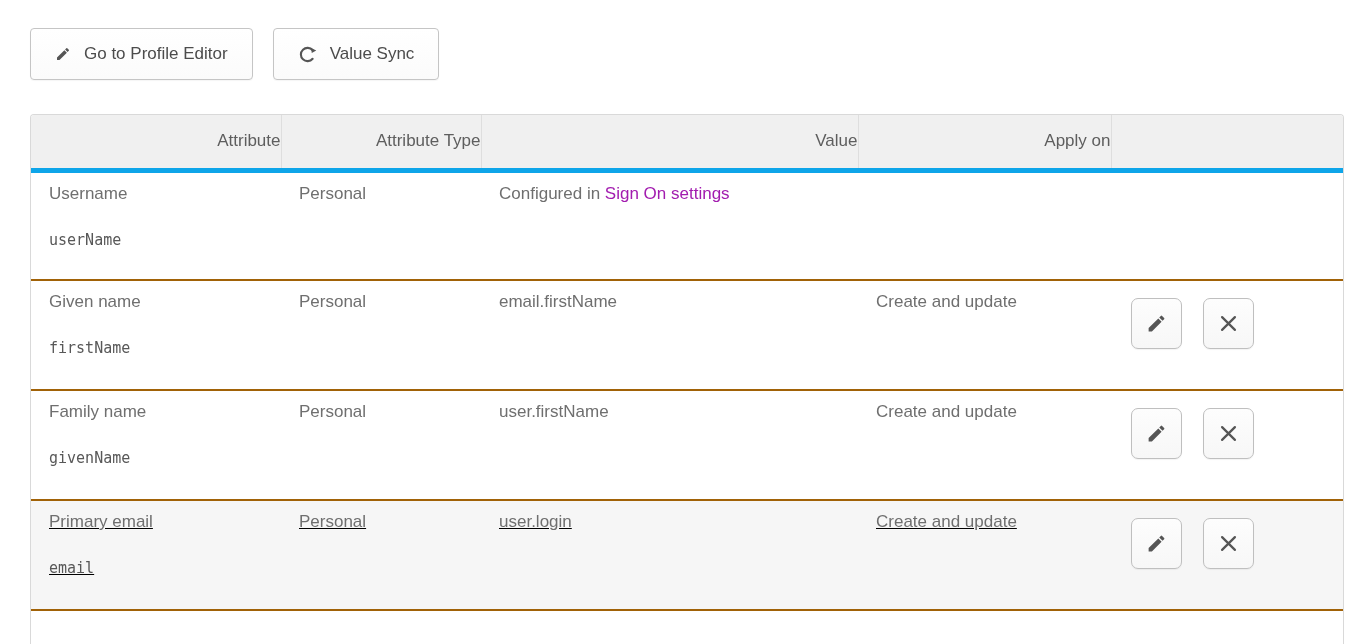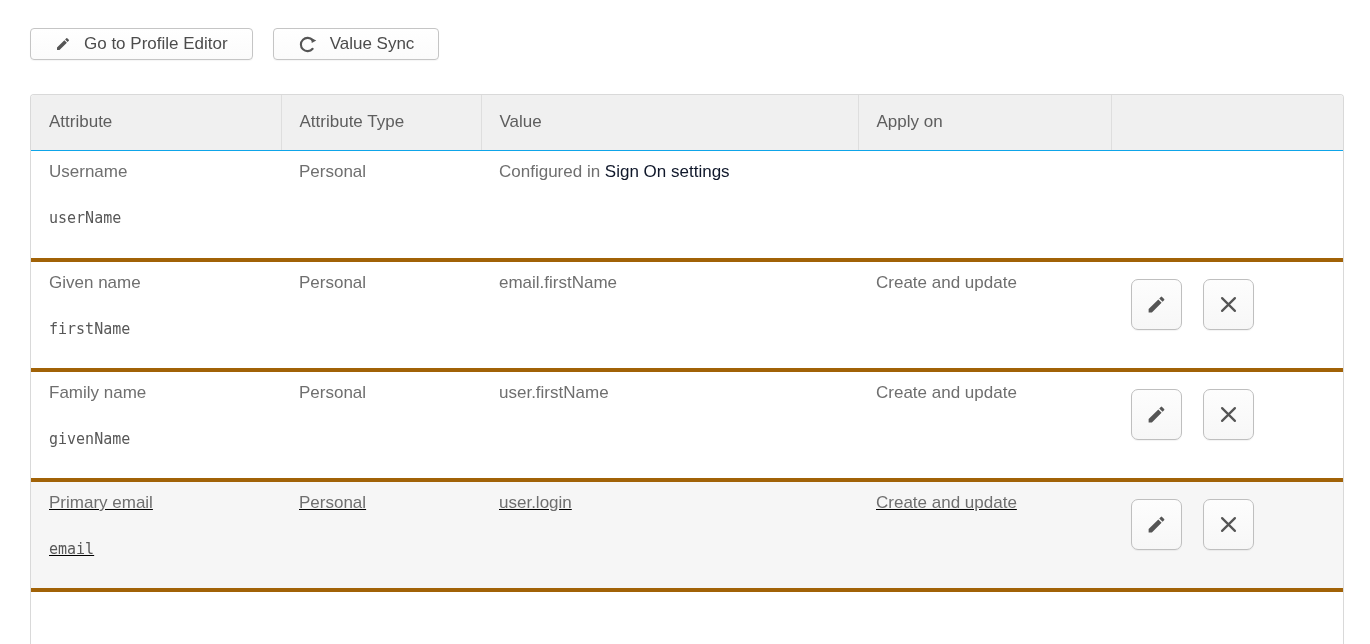--- a/index.html
+++ b/index.html
@@ -14,21 +14,21 @@
   
   .toolbar {
     display: flex;
     gap: 20px;
     margin: 28px 0 0 30px;
   }
   .btn {
     display: inline-flex;
     align-items: center;
     gap: 13px;
-    height: 32px;
+    height: 52px;
     padding: 0 24px;
     background: linear-gradient(#ffffff, #fbfbfb);
     border: 1px solid #c5c5c5;
     border-radius: 4px;
     font-family: "Liberation Sans", sans-serif;
     font-size: 17px;
     color: #4c4c4c;
     cursor: pointer;
     box-shadow: 0 1px 1px rgba(0,0,0,0.04);
   }
@@ -50,52 +50,52 @@
   }
   col.c1 { width: 250px; }
   col.c2 { width: 200px; }
   col.c3 { width: 377px; }
   col.c4 { width: 253px; }
   col.c5 { width: auto;  }
 
   thead th {
     height: 55px;
     background: #f0f0f0;
-    border-bottom: 1px solid #0ea5e9;
+    border-bottom: 5px solid #0ea5e9;
     border-right: 1px solid #dedede;
-    text-align: left;
+    text-align: right;
     vertical-align: middle;
     font-weight: normal;
     font-size: 17px;
     color: #5e5e5e;
     padding: 0 0 0 18px;
     margin-left: 6px;
   }
   thead th:last-child { border-right: none; }
 
-  tbody tr { border-top: 4px solid #a16207; }
+  tbody tr { border-top: 2px solid #a16207; }
   tbody tr:first-child { border-top: none; }
   tbody tr.highlighted { background: #f6f6f6; text-decoration: underline; }
 
   tbody td {
     height: 110px;
     vertical-align: top;
     padding: 11px 10px 0 18px;
     font-size: 17px;
     color: #6f6f6f;
   }
   .attr-label { font-size: 17px; color: #6f6f6f; }
   .attr-name {
     margin-top: 27px;
     font-family: "DejaVu Sans Mono", monospace;
     font-size: 15px;
     color: #585858;
   }
   .value-link {
-    color: #0f172a;
+    color: #a21caf;
     text-decoration: none;
     cursor: pointer;
   }
 
   .actions-cell { padding: 17px 0 0 20px; }
   .actions {
     display: flex;
     gap: 21px;
   }
   .icon-btn {

